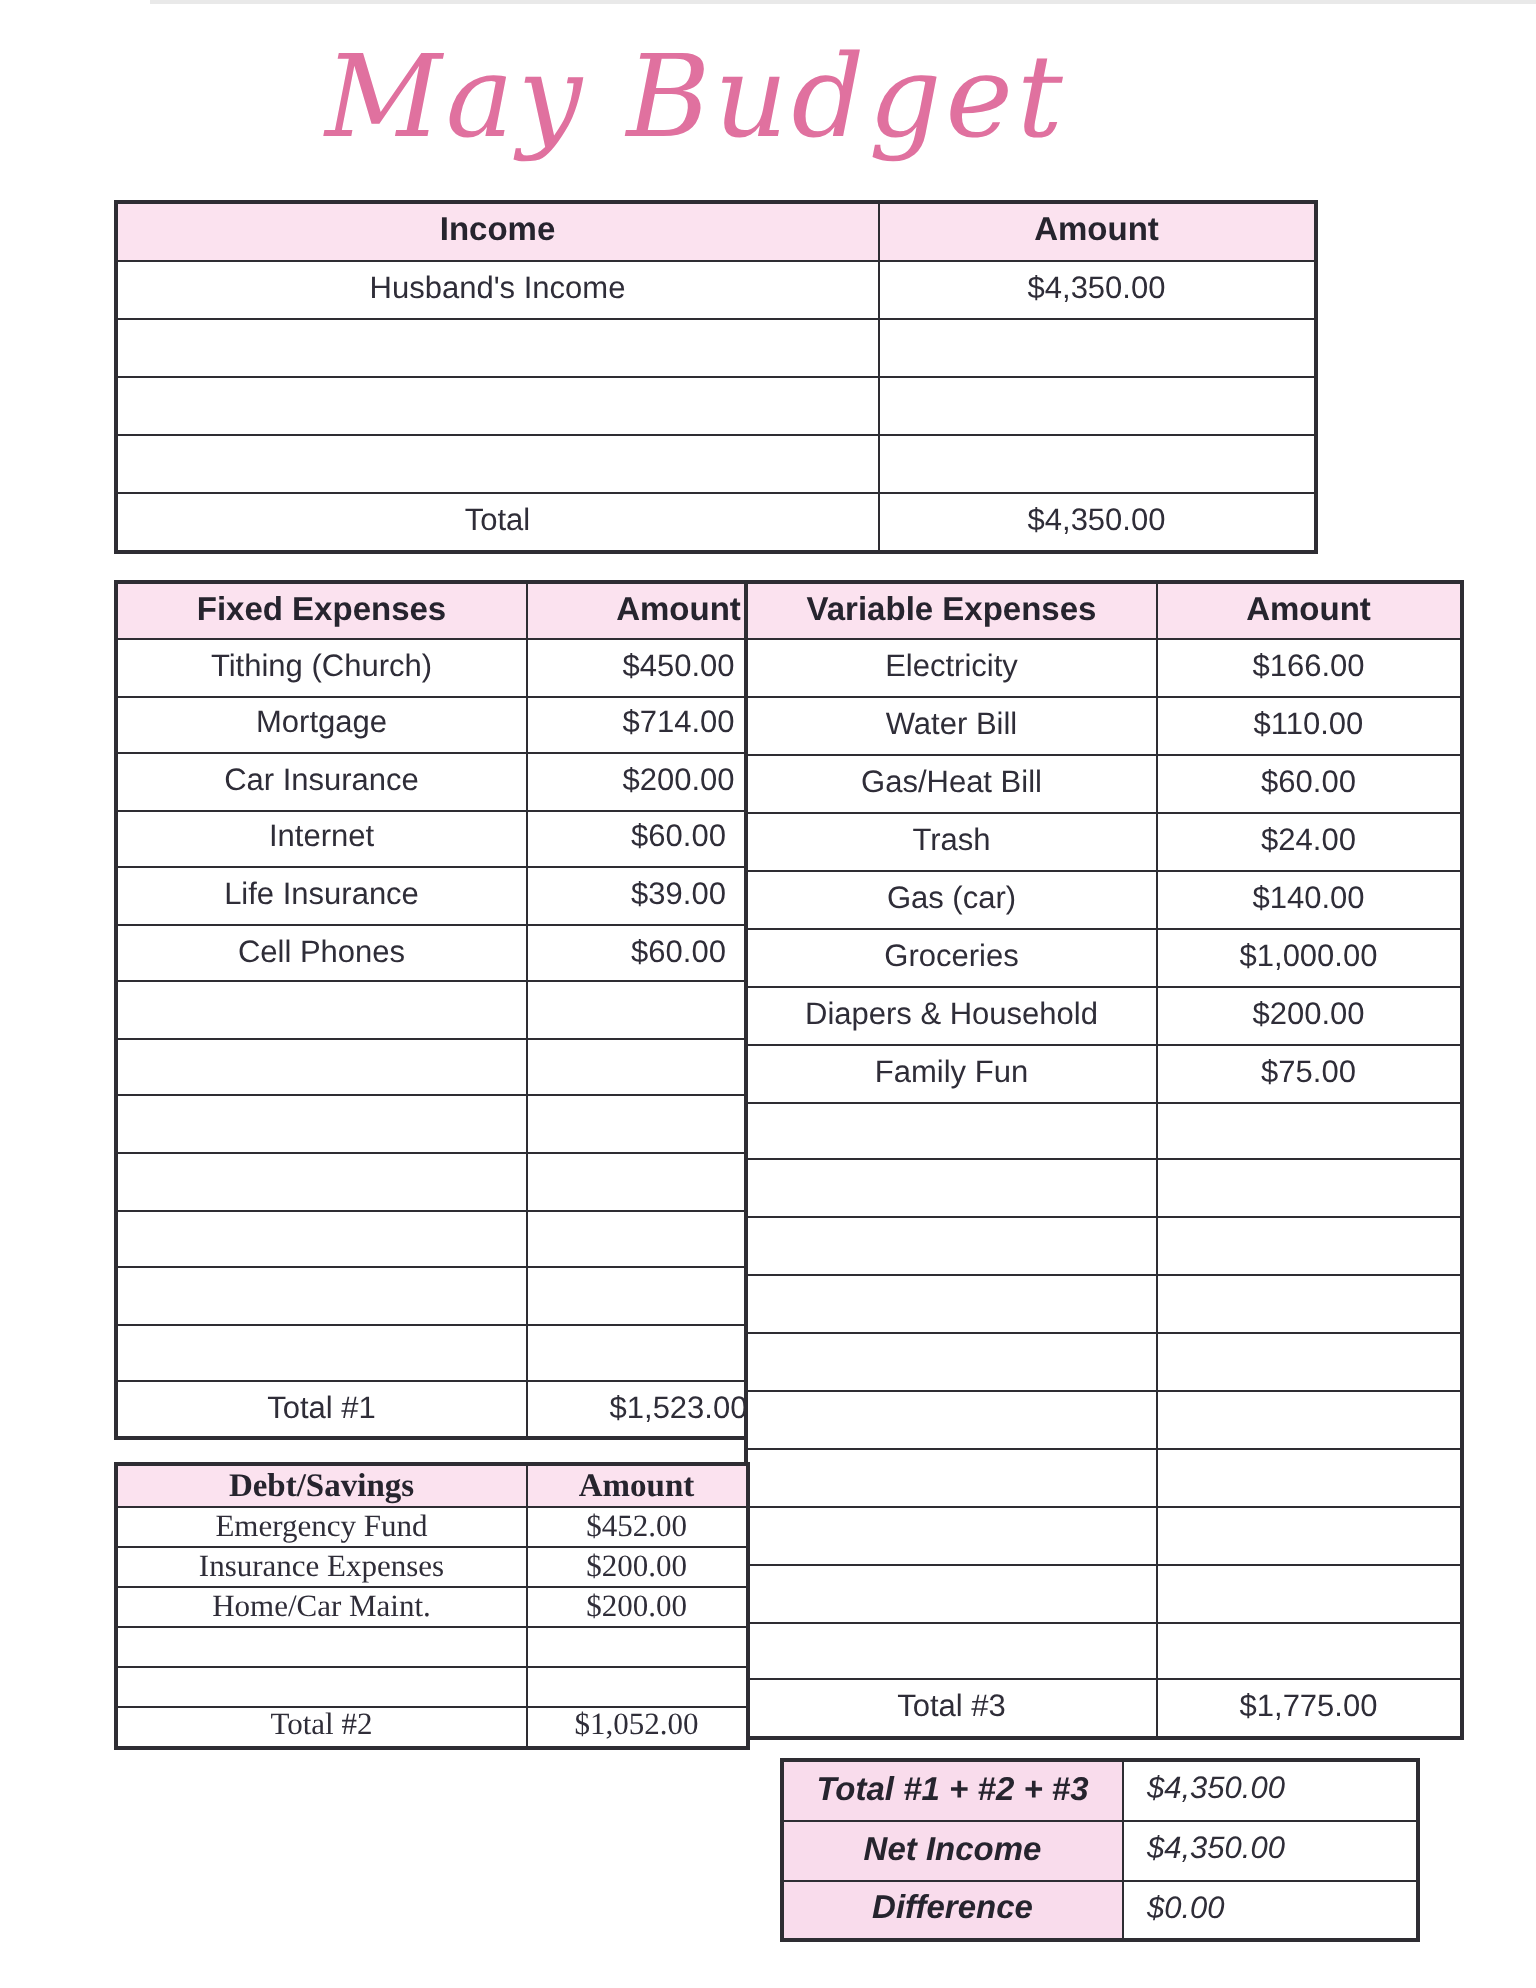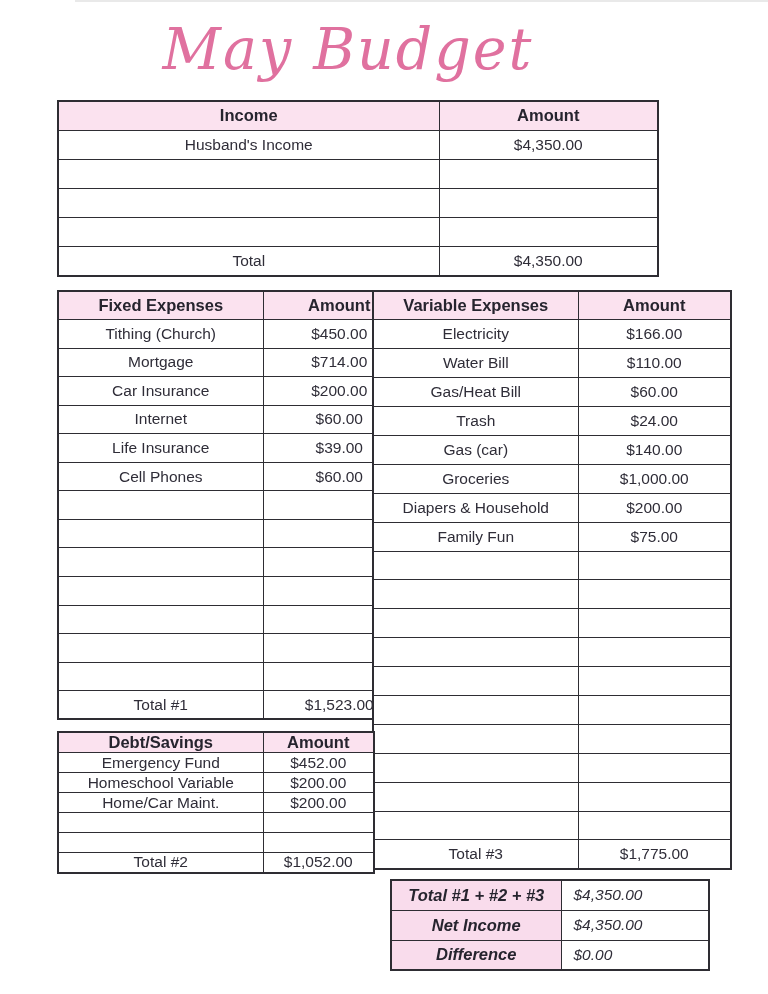--- a/index.html
+++ b/index.html
@@ -43,21 +43,21 @@
   .income   { left:57px;  top:100px; width:602px; }
   .income tr { height:29.2px; }
 
   .fixed    { left:57px;  top:290px; width:360px; }
   .fixed tr { height:28.55px; }
 
   .variable { left:372px; top:290px; width:360px;padding-left:41px; }
   .variable tr { height:28.9px; }
 
   .debt     { left:57px;  top:731px; width:318px; }
-  .debt tr  { height:20px; }
+  .debt tr  { height:20px;font-family:Liberation Serif, serif; }
 
   .summary  { left:390px; top:879px; width:320px;font-style:italic; }
   .summary tr { height:30px; }
   .summary td.lbl {
     background:#f9dcec; font-weight:bold; font-size:16.5px; color:#26242e;
   }
   .summary td.val { text-align:left; padding-left:12px; }
 </style>
 </head>
 <body>
@@ -267,21 +267,21 @@
     <tbody>
         <tr>
       <th>Debt/Savings</th>
       <th>Amount</th>
     </tr>
     <tr>
       <td>Emergency Fund</td>
       <td>$452.00</td>
     </tr>
     <tr>
-      <td>Homeschool Variable</td>
+      <td>Insurance Expenses</td>
       <td>$200.00</td>
     </tr>
     <tr>
       <td>Home/Car Maint.</td>
       <td>$200.00</td>
     </tr>
     <tr>
           <td></td>
           <td></td>
         </tr>

